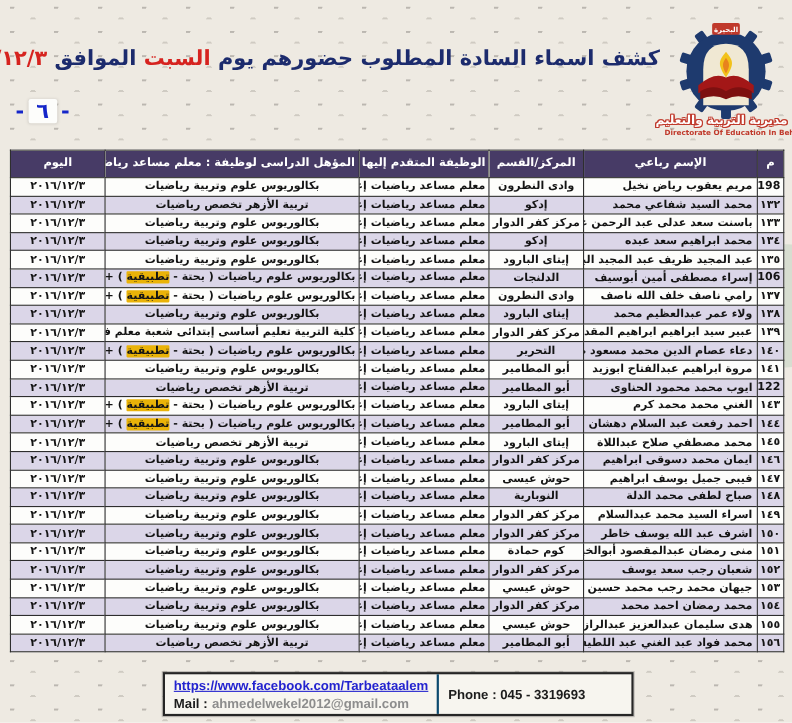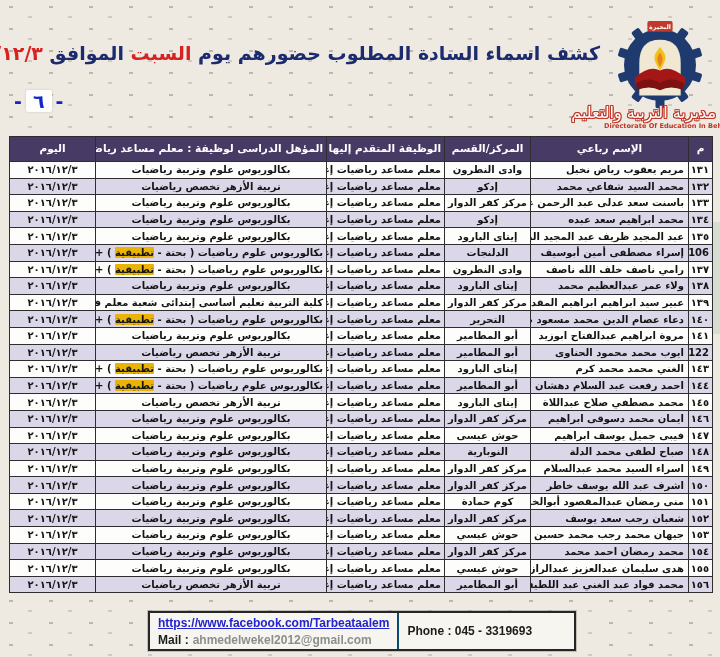--- a/index.html
+++ b/index.html
@@ -34,21 +34,21 @@
     direction:rtl;display:flex;align-items:center;gap:4px;
   }
   .page-num .chip{background:#fdfdfb;padding:0 7px;border-radius:2px;box-shadow:0 0 3px rgba(0,0,0,.12);}
   
   .logo{
     position:absolute;top:20px;right:4px;width:112px;
     text-align:center;line-height:1.15;
   }
   .logo svg{width:90px;height:90px;display:block;margin:0 auto;}
   .logo-ar{
-    font-size:16px;font-weight:normal;color:#fff;margin-top:-6px;
+    font-size:11px;font-weight:bold;color:#fff;margin-top:-6px;
     text-shadow:-1px 0 #c0392b,1px 0 #c0392b,0 -1px #c0392b,0 1px #c0392b,
                 -1px -1px #c0392b,1px 1px #c0392b,1px -1px #c0392b,-1px 1px #c0392b;
     direction:rtl;white-space:nowrap;text-align:right;
   }
   .logo-en{font-size:6.6px;font-weight:bold;color:#c0392b;white-space:nowrap;margin-top:1px;}
   
   .wm-circle{position:absolute;border-radius:50%;background:rgba(110,165,130,.18);pointer-events:none;}
   .wm-c1{left:296px;top:236px;width:96px;height:96px;}
   .wm-c2{left:658px;top:222px;width:112px;height:112px;}
   .wm-c3{left:292px;top:412px;width:100px;height:100px;}
@@ -168,21 +168,21 @@
           <th>م</th>
           <th>الإسم رباعي</th>
           <th>المركز/القسم</th>
           <th>الوظيفة المتقدم إليها</th>
           <th>المؤهل الدراسى لوظيفة : معلم مساعد رياضيات اعدادى</th>
           <th>اليوم</th>
         </tr>
       </thead>
       <tbody>
           <tr>
-            <td class="c-num">١٣١</td>
+            <td class="c-num">198</td>
             <td class="c-name">مريم يعقوب رياض نخيل</td>
             <td class="c-center">وادى النطرون</td>
             <td class="c-position">معلم مساعد رياضيات إعدادى</td>
             <td class="c-qual">بكالوريوس علوم وتربية رياضيات</td>
             <td class="c-day">٢٠١٦/١٢/٣</td>
           </tr>
           <tr class="alt">
             <td class="c-num">١٣٢</td>
             <td class="c-name">محمد السيد شفاعي محمد</td>
             <td class="c-center">إدكو</td>

